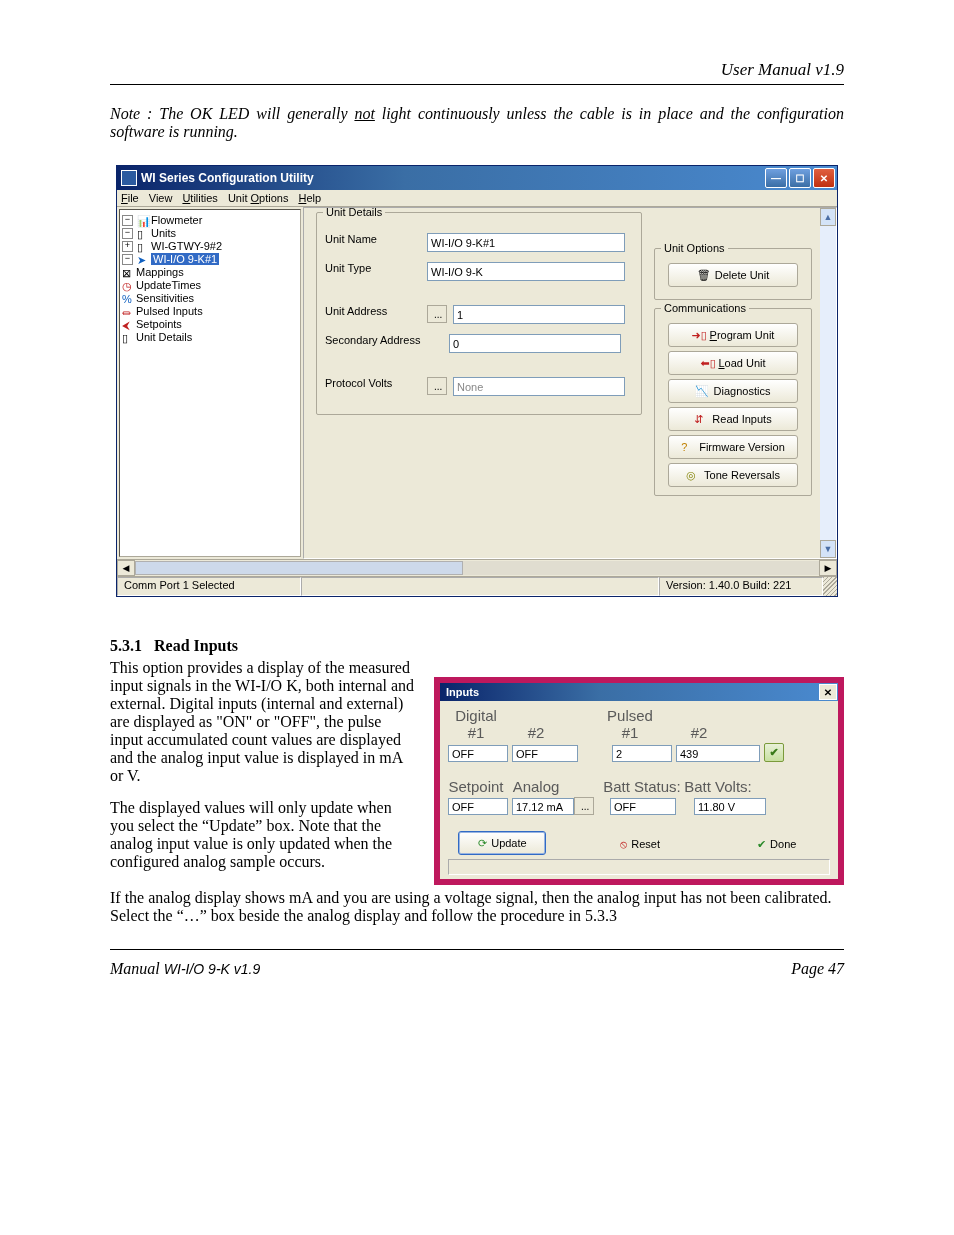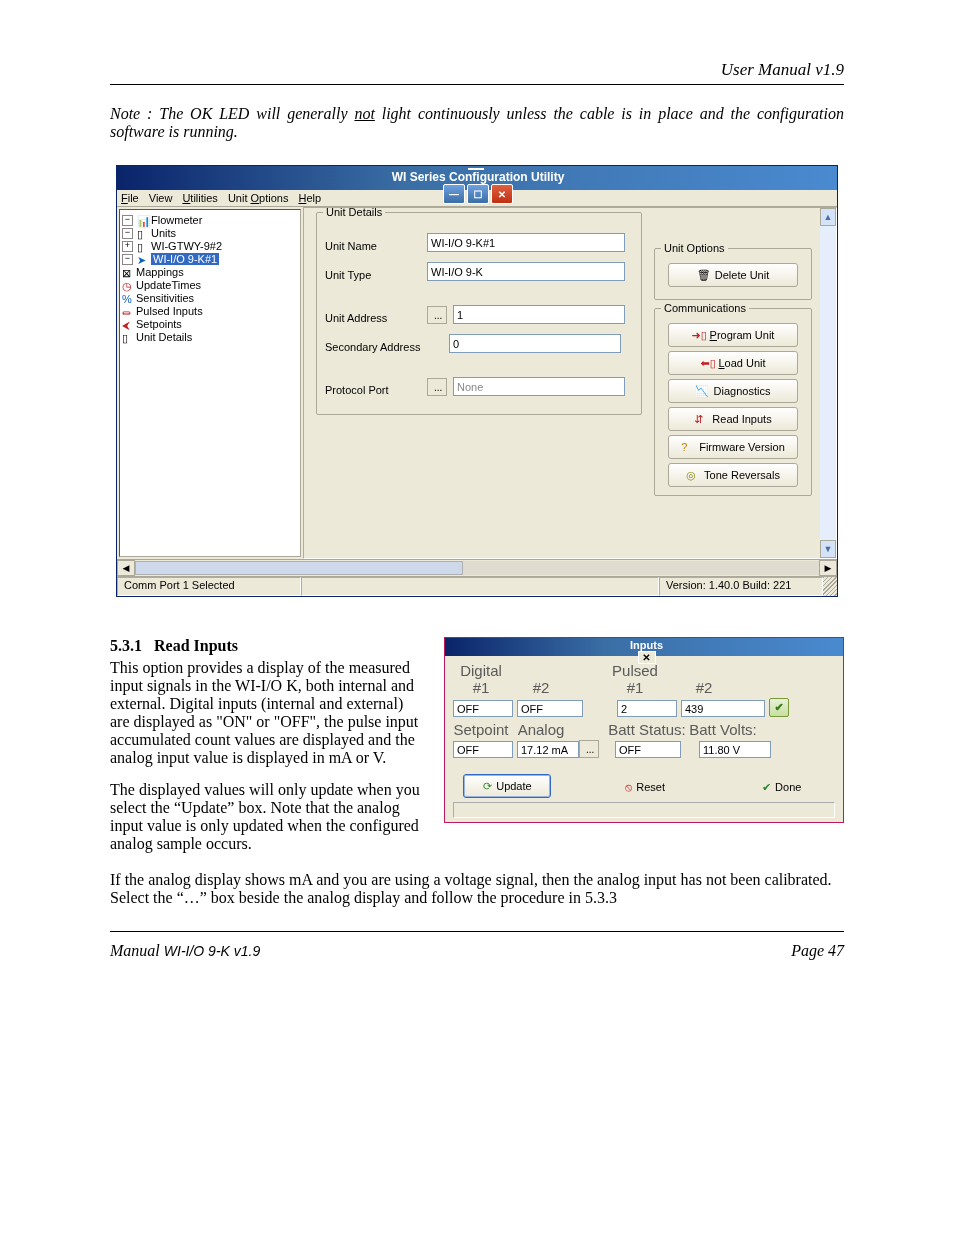--- a/index.html
+++ b/index.html
@@ -28,21 +28,20 @@
   }
   .titlebar {
     background: linear-gradient(to right, #0a246a, #3a6ea5 40%, #4a8ad0);
     color: #fff;
     display: flex;
     align-items: center;
     padding: 2px 2px 2px 4px;
     font-weight: bold;
     font-size: 12px;
     height: 20px;
-    flex-direction: column;
   }
   .titlebar .title-text { flex: 1; }
   .tb-icon { display:inline-block; width:14px; height:14px; background:#2b5aa0; border:1px solid #fff; margin-right:4px; }
   .winbtns { display:flex; gap:2px; }
   .winbtn {
     width: 20px; height: 18px; background: linear-gradient(#6fa0e0,#3a6ea5);
     border: 1px solid #fff; border-radius: 2px; color: #fff; font-weight: bold;
     display: flex; align-items: center; justify-content: center; font-size: 10px;
   }
   .winbtn.close { background: linear-gradient(#e06040,#c03010); }
@@ -73,21 +72,21 @@
   }
   .unit-heading {
     color:#0a246a; font-size:15px; padding:8px 0 6px 16px; font-weight:normal;
   }
   .fieldset {
     border:1px solid #aca899; border-radius:2px; margin:4px 8px 10px 12px; padding:10px 8px 8px 8px; position:relative;
   }
   .fieldset .legend {
     position:absolute; top:-7px; left:6px; background:#ece9d8; padding:0 3px; font-size:11px;
   }
-  .form-row { display:flex; align-items:flex-end; margin:10px 0; gap:6px; }
+  .form-row { display:flex; align-items:flex-start; margin:10px 0; gap:6px; }
   .form-row label { width: 96px; font-size:11px;}
   .form-row input[type=text] {
     font-family: Tahoma, sans-serif; font-size:11px;
     border:1px solid #7f9db9; padding:1px 3px; height:15px; background:#fff;
   }
   .mini-btn { width:20px; height:18px; border:1px solid #aca899; background:#ece9d8; font-size:10px;}
   .left-col { flex: 1; }
   .right-col { width: 170px; padding-top:36px; }
   .btn {
     display:flex; align-items:center; justify-content:center; gap:4px;
@@ -104,28 +103,28 @@
   .vscroll .arrow { height:16px; width:14px; border:1px solid #aca899; background:#d4e3f7; display:flex; align-items:center; justify-content:center; font-size:9px; color:#4a6ea5;}
   .vscroll .track { flex:1; background:#e6eefb; position:relative;}
   .statusbar { display:flex; border-top:1px solid #aca899; font-size:11px; }
   .statusbar .cell { border:1px inset #fff; padding:1px 6px; height:15px; }
   .statusbar .cell.left { width:170px; }
   .statusbar .cell.mid { flex:1; }
   .statusbar .cell.right { width:150px;}
   .grip { width:14px; background:repeating-linear-gradient(135deg,#aca899 0 1px, transparent 1px 3px); }
 
   
-  .sec-row { display:flex; gap:18px; align-items:flex-start; }
+  .sec-row { display:flex; gap:18px; align-items:flex-end; }
   .sec-text { flex:1; }
   .sec-heading { font-weight:bold; font-size:16px; margin-bottom:2px;}
   p.body { margin:4px 0 14px 0; font-size:16px; text-align:left; }
 
   
   .dlg {
-    width: 398px; border:1px solid #be185d; background:#ece9d8;
+    width: 398px; border:6px solid #be185d; background:#ece9d8;
     font-family: Tahoma, sans-serif; font-size:11px; flex-shrink:0;
   }
   .dlg .titlebar { height:16px; padding:1px 1px 1px 6px; font-size:11px;}
   .dlg .closebox {
     width:16px; height:14px; background:#ece9d8; color:#000; border:1px solid #fff;
     display:flex; align-items:center; justify-content:center; font-weight:bold; font-size:10px;
   }
   .dlg-body { padding:4px 8px 4px 8px; }
   .dlg-row { display:flex; margin:2px 0; align-items:flex-end;}
   .dlg-col { display:flex; flex-direction:column; }
@@ -260,21 +259,21 @@
           <div class="form-row" style="margin-top:24px;">
             <label>Unit Address</label>
             <button class="mini-btn">...</button>
             <input type="text" style="width: 164px;" value="1">
           </div>
           <div class="form-row">
             <label style="width:118px">Secondary Address</label>
             <input type="text" style="width: 164px;" value="0">
           </div>
           <div class="form-row" style="margin-top:24px;">
-            <label>Protocol Port</label>
+            <label>Protocol Volts</label>
             <button class="mini-btn">...</button>
             <input type="text" style="width: 164px; color: rgb(136, 136, 136);" disabled="" value="None">
           </div>
         </div>
       </div>
 
       <div class="right-col">
         <div class="fieldset" style="margin:4px 8px 8px 4px;">
           <span class="legend">Unit Options</span>
           <div class="btn">
@@ -374,21 +373,21 @@
         <input type="text" style="width: 52px;" value="OFF">
         <div style="width:4px;"></div>
         <input type="text" style="width: 58px;" value="OFF">
         <div style="width:34px;"></div>
         <input type="text" style="width: 52px;" value="2">
         <div style="width:4px;"></div>
         <input type="text" style="width: 76px;" value="439">
         <div class="checkbtn">✔</div>
       </div>
 
-      <div class="dlg-row" style="margin-top:4px;">
+      <div class="dlg-row" style="margin-top:16px;">
         <div class="dlg-col" style="width:56px;">
             <span class="lbl">Setpoint</span>
           </div>
         <div class="dlg-col" style="width:64px;">
             <span class="lbl">Analog</span>
           </div>
         <div style="width:34px;"></div>
         <div class="dlg-col" style="width:80px;">
             <span class="lbl">Batt Status:</span>
           </div>

